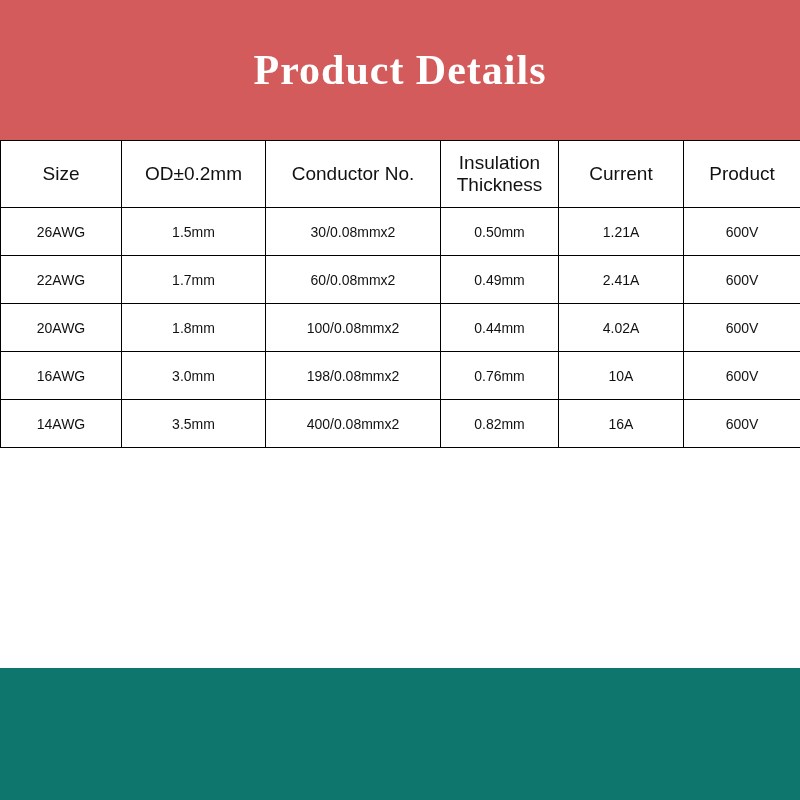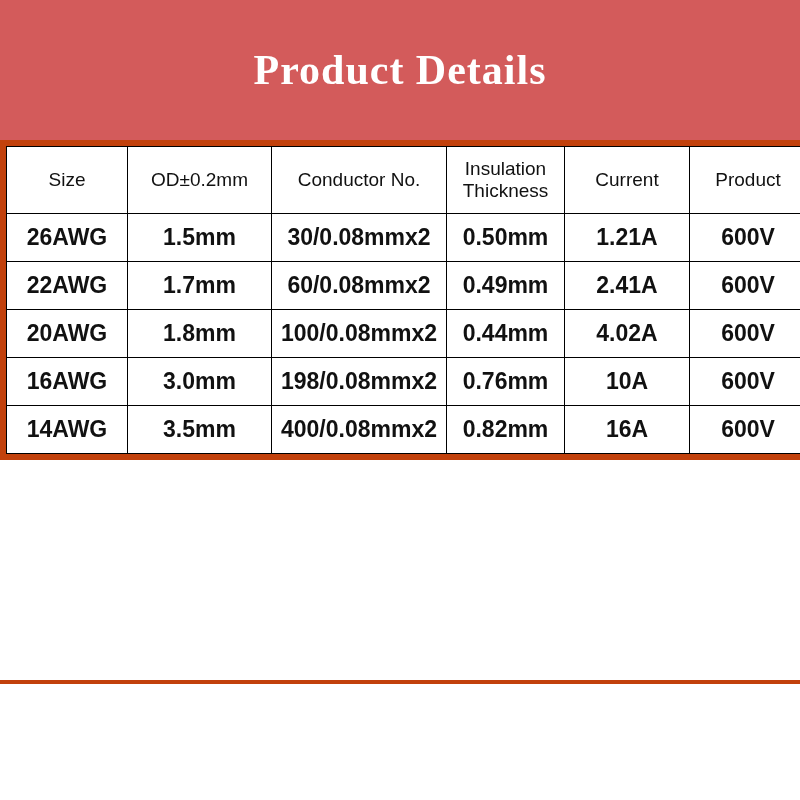--- a/index.html
+++ b/index.html
@@ -8,42 +8,42 @@
   }
   body {
     width: 800px;
     height: 800px;
     background: #ffffff;
     font-family: "Liberation Sans", sans-serif;
     overflow: hidden;
   }
   .page {
     width: 800px;
-    height: 684px;
+    height: 800px;
     position: relative;
-    background: #c2410c;
+    background: #0f766e;
   }
   .banner {
     width: 800px;
     height: 140px;
     background: #d35b5b;
     display: flex;
     align-items: center;
     justify-content: center;
   }
   .banner-title {
     font-family: "Liberation Serif", serif;
     font-weight: bold;
     font-size: 42px;
     color: #ffffff;
     letter-spacing: 1px;
   }
   .table-wrap {
     width: 800px;
-    padding: 6px;
+    padding: 0;
     box-sizing: border-box;
   }
   table.spec {
     border-collapse: collapse;
     width: 800px;
     table-layout: fixed;
     background: #ffffff;
   }
   table.spec th, table.spec td {
     border: 1px solid #000000;
@@ -54,22 +54,22 @@
   }
   table.spec th {
     height: 62px;
     font-size: 19px;
     font-weight: normal;
     line-height: 1.15;
     padding: 2px 4px;
   }
   table.spec td {
     height: 43px;
-    font-size: 23px;
-    font-weight: bold;
+    font-size: 14px;
+    font-weight: normal;
     padding: 2px 4px;
   }
   
   col.c-size { width: 121px; }
   col.c-od { width: 144px; }
   col.c-cond { width: 175px; }
   col.c-ins { width: 118px; }
   col.c-cur { width: 125px; }
   col.c-vol { width: 117px; }
   .th-two-line {

